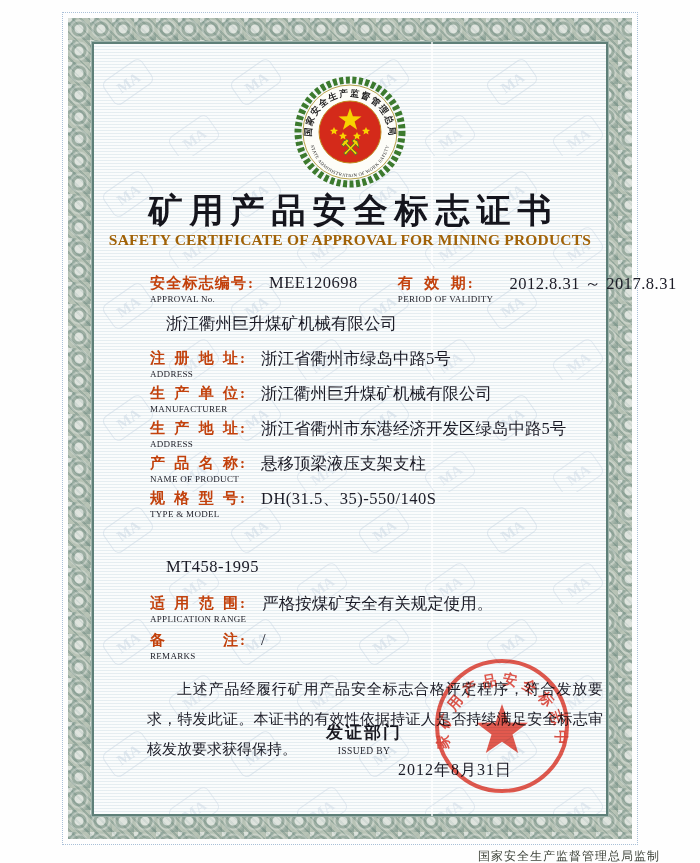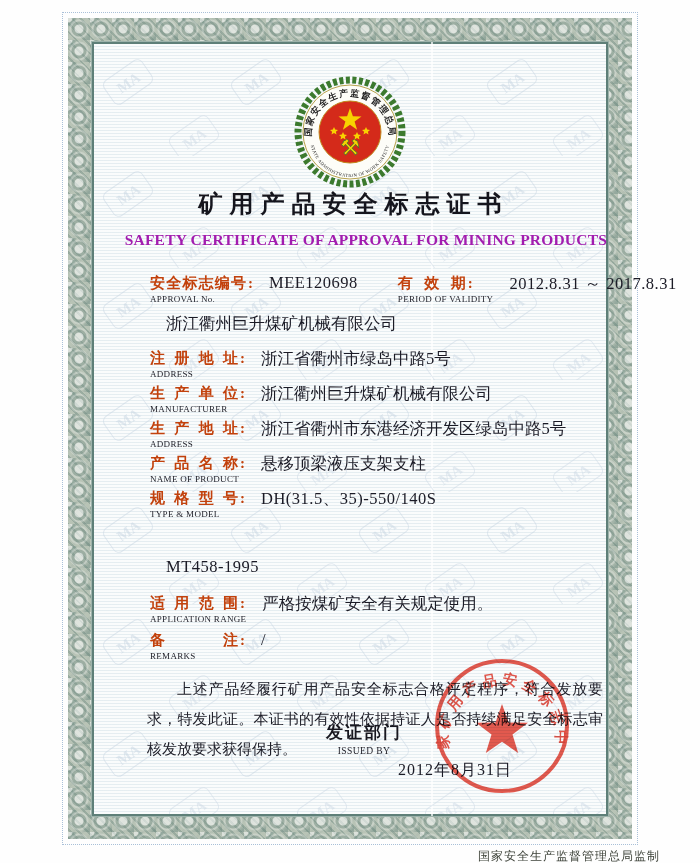--- a/index.html
+++ b/index.html
@@ -35,26 +35,26 @@
     border:2px solid #5e7f78;
     box-shadow:0 0 0 1px #9db3ab;
     background-image:repeating-linear-gradient(180deg,
        rgba(255,255,255,.6) 0 2px, rgba(203,219,228,.35) 2px 3px);
   }
   .watermarks{ position:absolute; left:94px; top:44px; width:512px; height:770px; opacity:.5; pointer-events:none; }
 
   
   .title{
     position:absolute; left:93px; top:188px; width:514px;
-    text-align:center; font-size:24px; font-weight:bold; color:#15151d;
+    text-align:center; font-size:34px; font-weight:bold; color:#15151d;
     letter-spacing:7px; text-indent:7px; white-space:nowrap;
   }
   .subtitle{
     position:absolute; left:93px; top:231px; width:514px;
-    text-align:right; font-size:15.5px; font-weight:bold; color:#a21caf;
+    text-align:center; font-size:15.5px; font-weight:bold; color:#a16207;
     letter-spacing:.2px;
   }
   .field-row{ position:absolute; left:150px; display:flex; align-items:flex-start; }
   .label-block{ flex:0 0 auto; }
   .zh-line{ white-space:nowrap; font-weight:bold; font-size:15px; color:#c2410c; }
   .lbl{ display:inline-block; text-align:justify; text-align-last:justify; }
   .w88{ width:88px; } .w96{ width:96px; } .w68{ width:68px; }
   .colon{ font-weight:bold; margin-left:2px; }
   .en-sub{ font-size:9px; letter-spacing:.3px; color:#23232c; margin-top:1px; white-space:nowrap; }
   .value{ font-size:16.5px; color:#1b1b26; margin-left:16px; white-space:nowrap; margin-top:-1px; }

